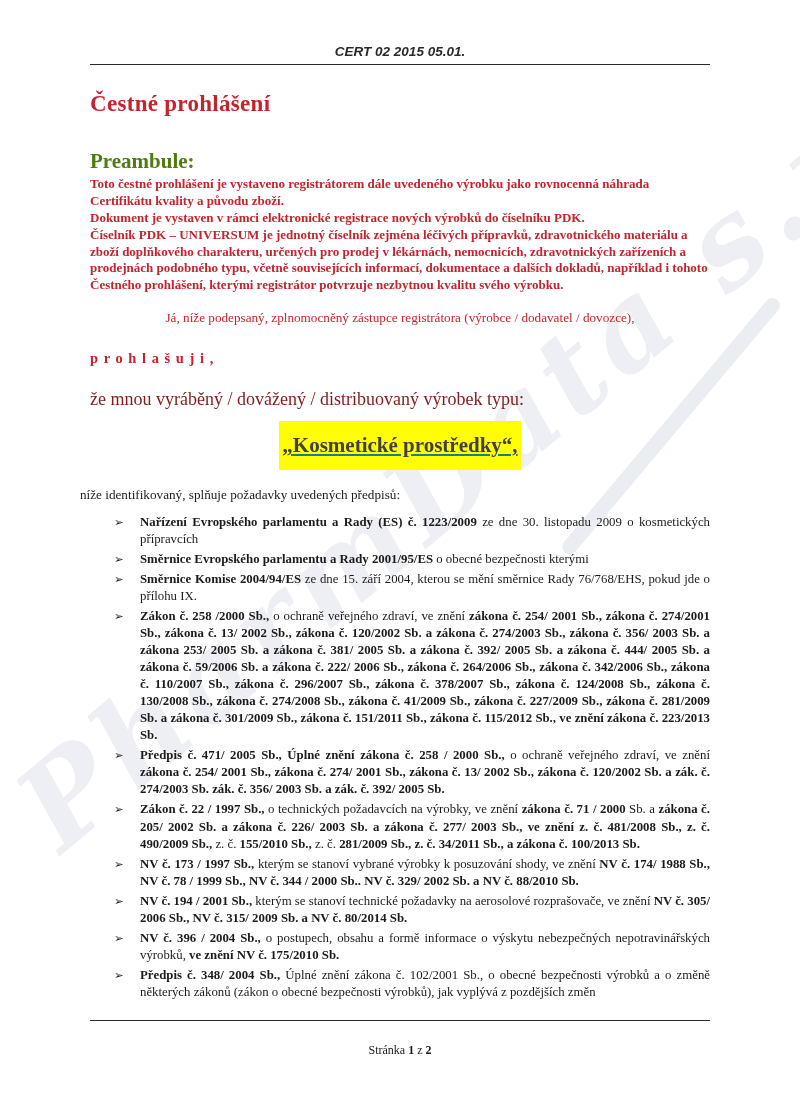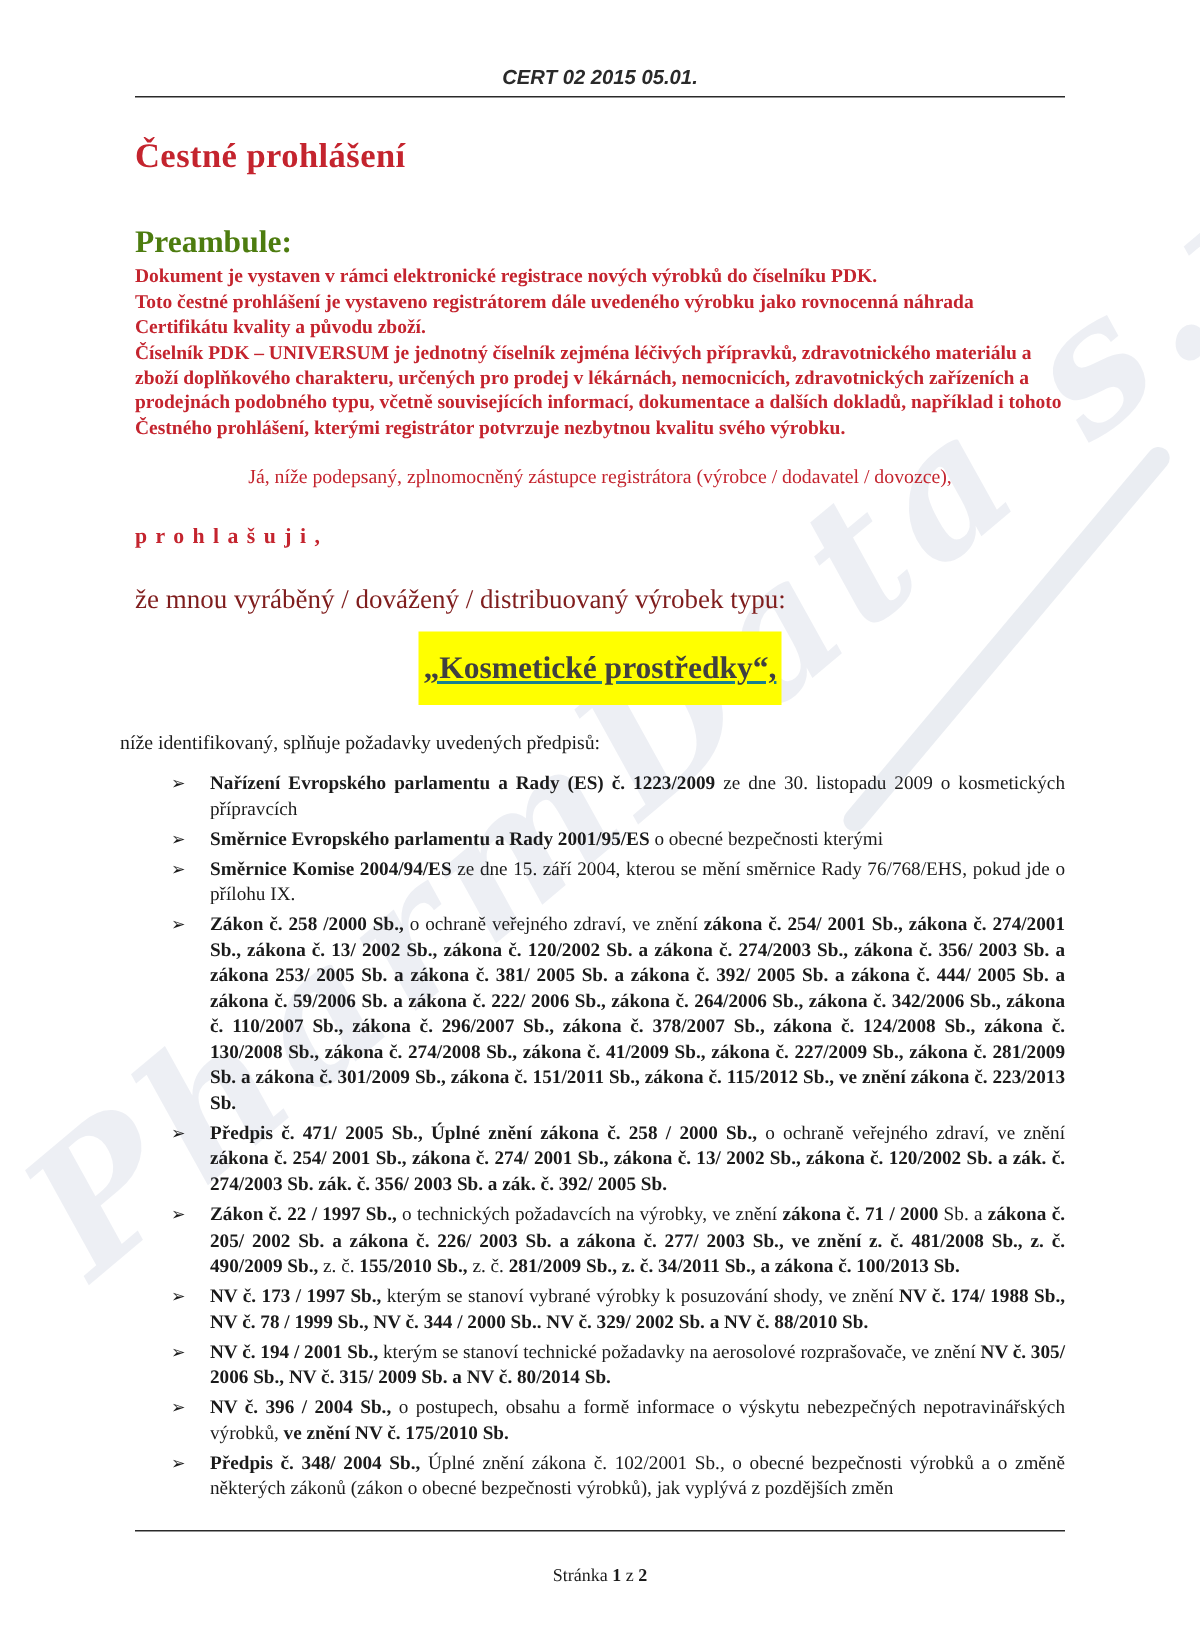--- a/index.html
+++ b/index.html
@@ -90,22 +90,22 @@
 
   <div class="content">
 
     <div class="doc-code">CERT 02 2015 05.01.</div>
     <hr class="rule">
 
     <div class="title">Čestné prohlášení</div>
 
     <div class="preamble-heading">Preambule:</div>
     <div class="preamble-text">
+      <p>Toto čestné prohlášení je vystaveno registrátorem dále uvedeného výrobku jako rovnocenná náhrada Certifikátu kvality a původu zboží.</p>
       <p>Dokument je vystaven v rámci elektronické registrace nových výrobků do číselníku PDK.</p>
-      <p>Toto čestné prohlášení je vystaveno registrátorem dále uvedeného výrobku jako rovnocenná náhrada Certifikátu kvality a původu zboží.</p>
       <p>Číselník PDK – UNIVERSUM je jednotný číselník zejména léčivých přípravků, zdravotnického materiálu a zboží doplňkového charakteru, určených pro prodej v lékárnách, nemocnicích, zdravotnických zařízeních a prodejnách podobného typu, včetně souvisejících informací, dokumentace a dalších dokladů, například i tohoto Čestného prohlášení, kterými registrátor potvrzuje nezbytnou kvalitu svého výrobku.</p>
     </div>
 
     <div class="intro-line">Já, níže podepsaný, zplnomocněný zástupce registrátora (výrobce / dodavatel / dovozce),</div>
 
     <div class="verb-line">p r o h l a š u j i ,</div>
 
     <div class="product-line">že mnou vyráběný / dovážený  / distribuovaný výrobek typu:</div>
 
     <div class="product-name-row">

